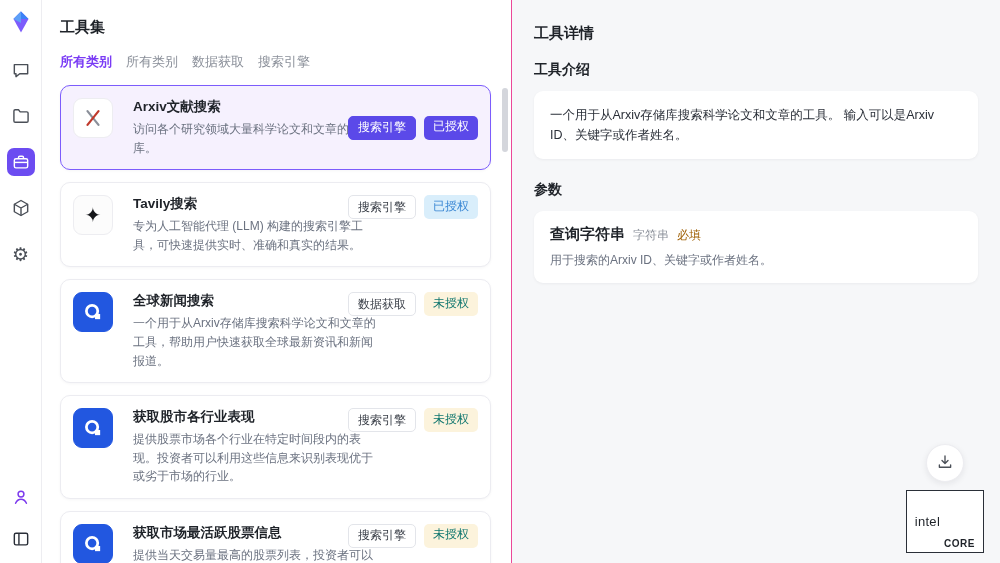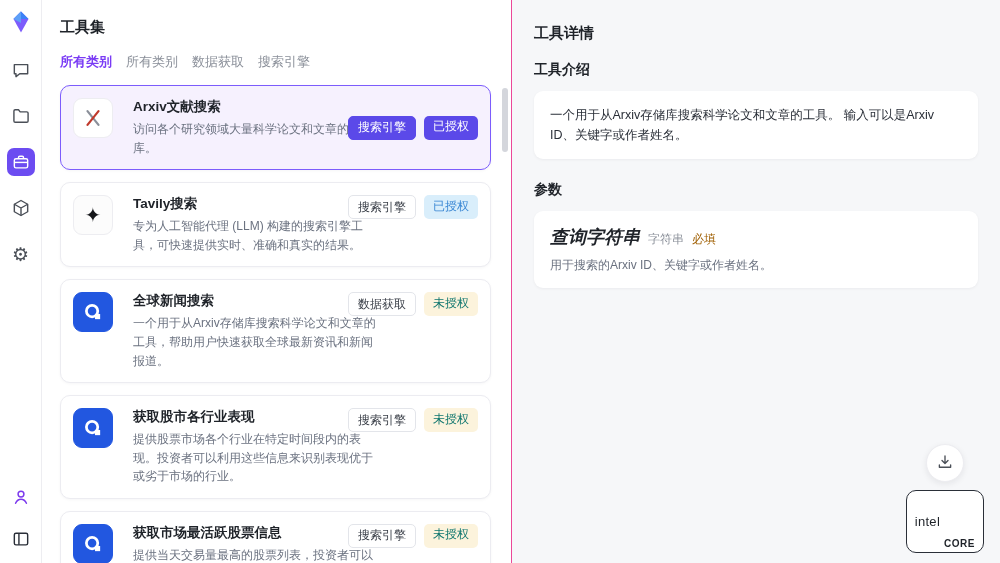--- a/index.html
+++ b/index.html
@@ -71,36 +71,36 @@
   
   .panel-detail { flex:1; padding:24px 22px 0 22px; position:relative; }
   .detail-title { font-size:15px; font-weight:bold; margin-bottom:18px; }
   .section-title { font-size:14px; font-weight:bold; margin-bottom:12px; }
   .card {
     background:#fff; border-radius:9px; padding:14px 16px;
     box-shadow:0 1px 3px rgba(20,20,40,0.05); margin-bottom:22px;
   }
   .intro-text { font-size:12.5px; color:#2a2f38; line-height:1.6; }
   .param-head { display:flex; align-items:baseline; gap:8px; margin-bottom:8px; }
-  .param-name { font-size:18px; font-weight:bold;font-style:italic; }
+  .param-name { font-size:15px; font-weight:bold; }
   .param-type { font-size:12px; color:#8a8f99; }
   .param-required { font-size:12px; color:#a16207; }
   .param-desc { font-size:12px; color:#6b7280; }
 
   .float-actions {
     position:absolute; right:16px; bottom:10px;
     display:flex; flex-direction:column; align-items:center; gap:8px;
   }
   .download-btn {
     width:38px; height:38px; border-radius:50%; background:#fff;
     border:1px solid #ededf1; box-shadow:0 2px 6px rgba(20,20,40,0.08);
     display:flex; align-items:center; justify-content:center; cursor:pointer;
   }
   .intel-badge {
-    border:1.5px solid #2a2f38; border-radius:10px; padding:3px 8px;
+    border:1.5px solid #2a2f38; border-radius:0; padding:3px 8px;
     display:flex; align-items:center; gap:4px; background:#fff;
   }
   .intel-word { font-size:13px; color:#1f2329; letter-spacing:0.3px; }
   .core-word { font-size:10px; font-weight:bold; color:#1f2329; letter-spacing:0.5px;margin-top:44px; }
 </style>
 </head>
 <body>
 
 <div class="app">
 

